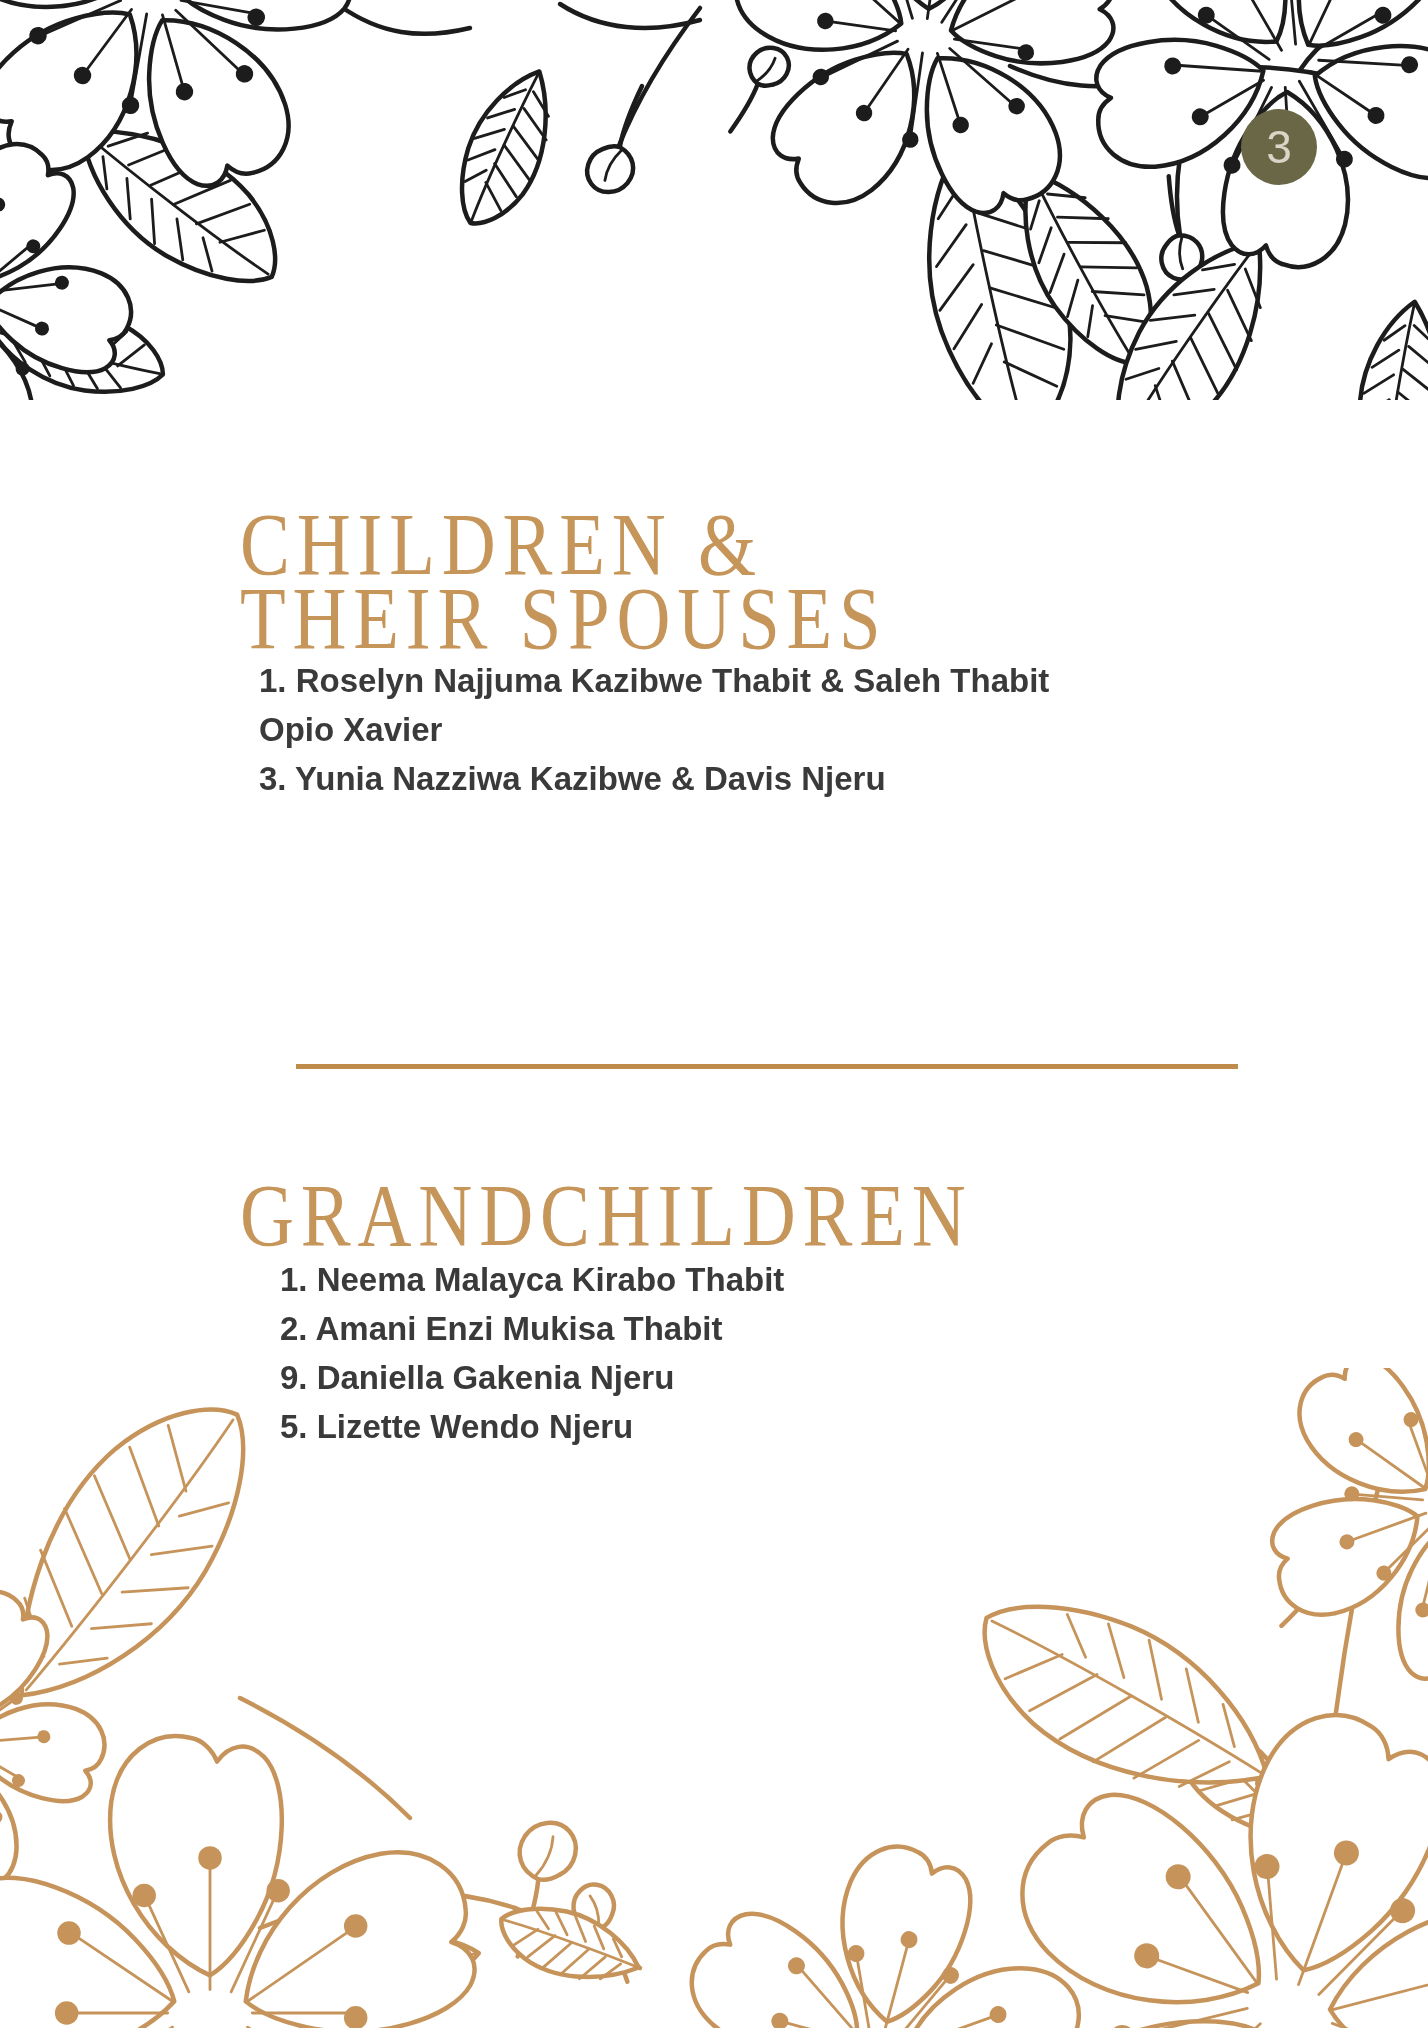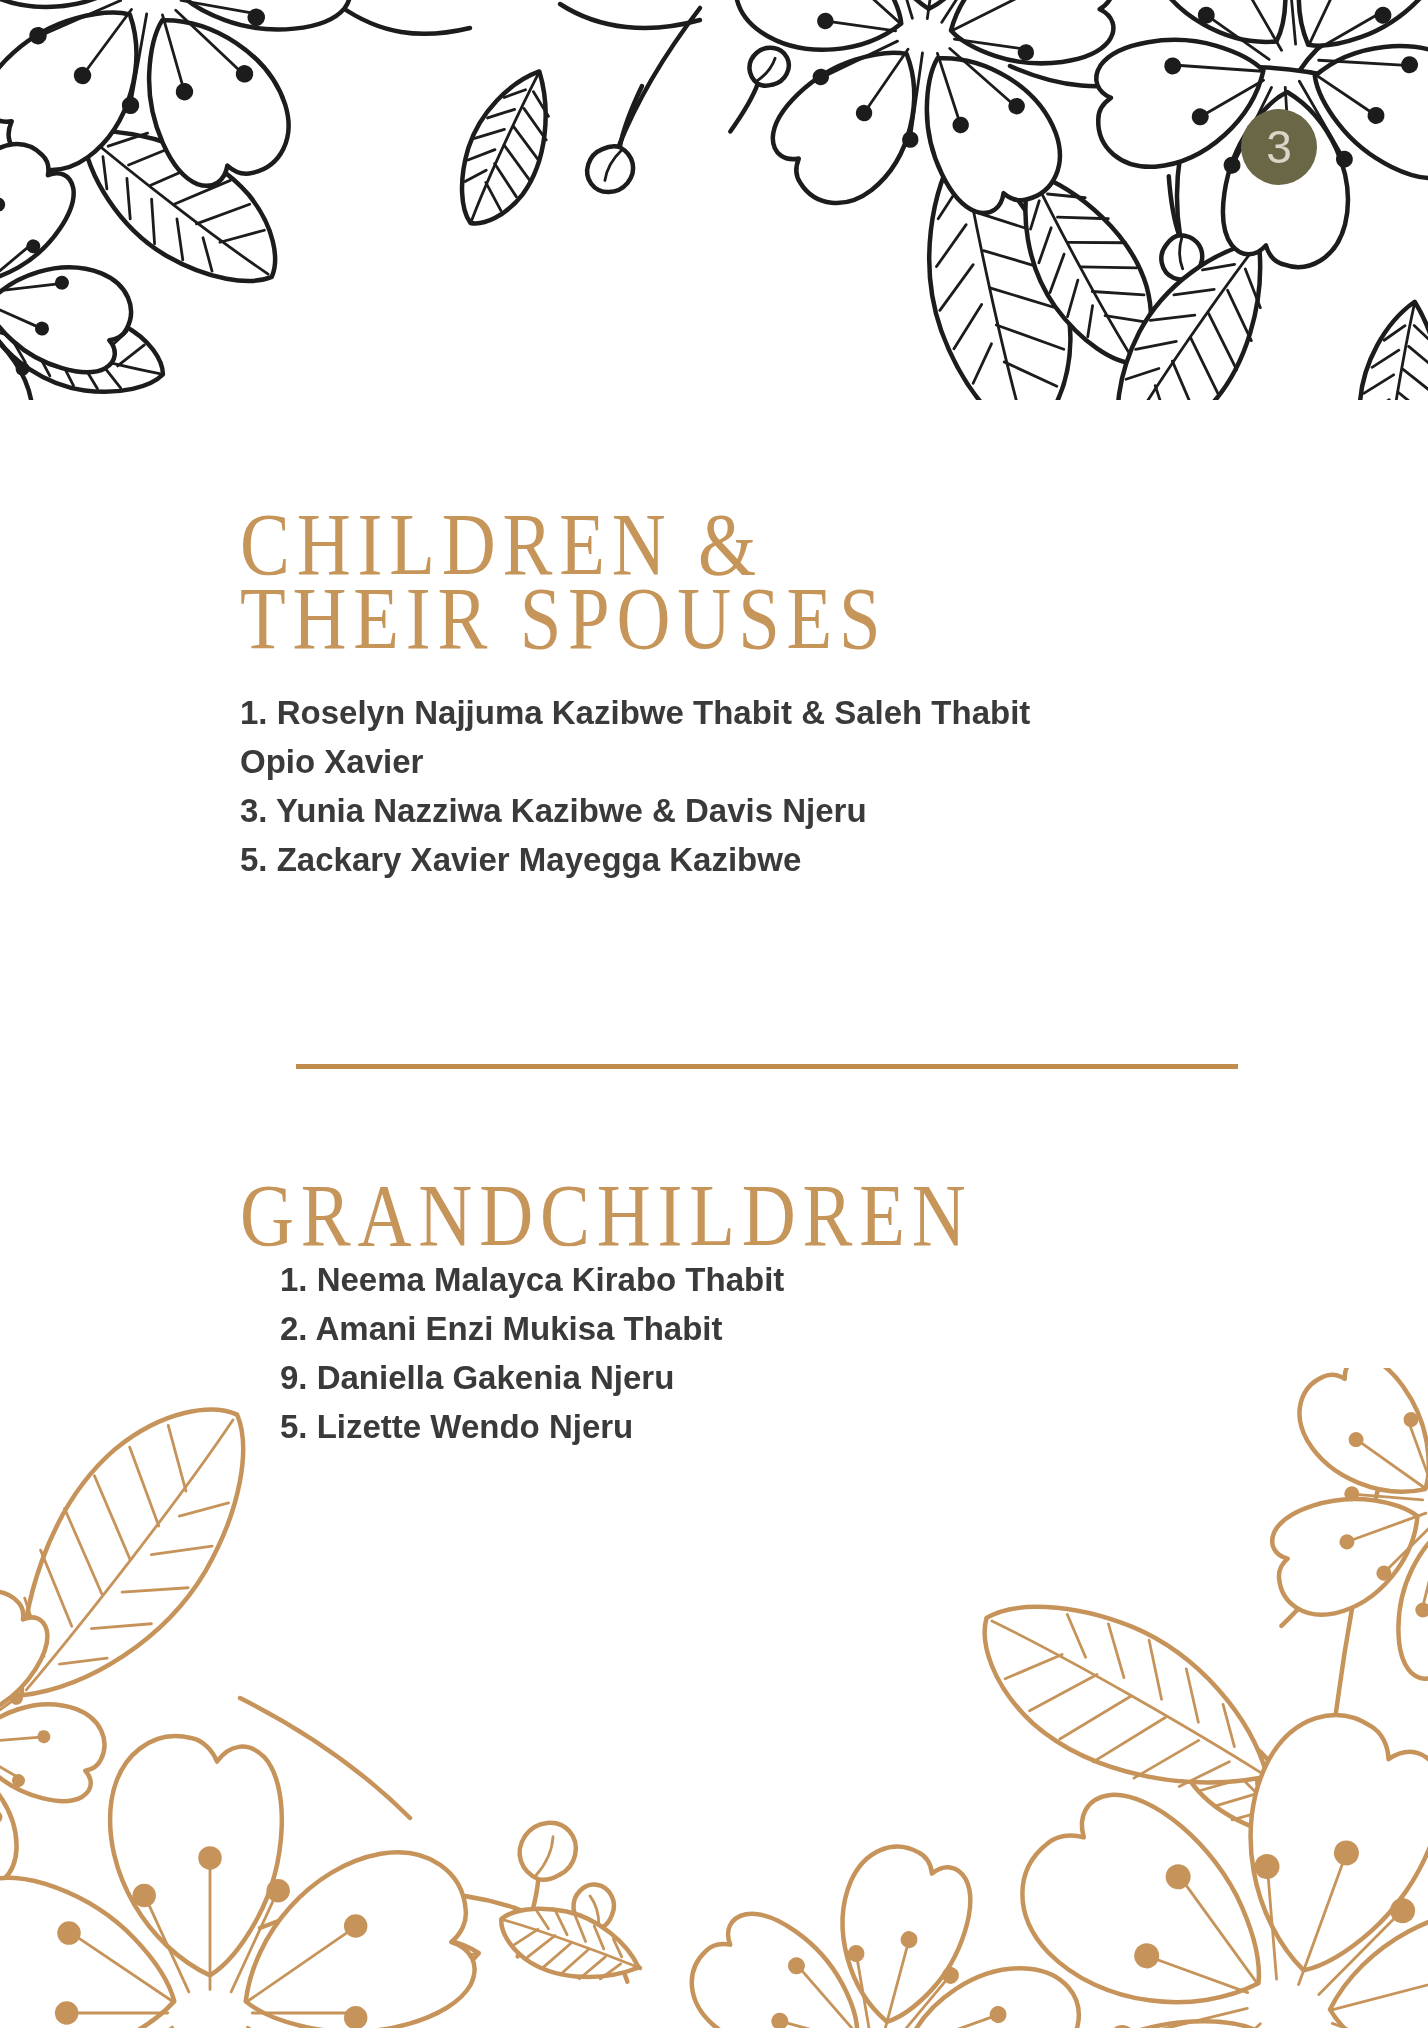--- a/index.html
+++ b/index.html
@@ -36,21 +36,21 @@
     white-space:nowrap;
   }
   .title-children{top:508px;}
   .title-grandchildren{top:1179px;}
 
   .name-list{
     position:absolute;left:240px;width:780px;
     color:#3a3a3a;font-size:33px;font-weight:700;
     letter-spacing:0px;
   }
-  .list-children{top:688px;}
+  .list-children{top:656px;margin-left:19px;}
   .list-grandchildren{top:1255px;margin-left:40px;}
   .list-line{height:49px;line-height:49px;white-space:nowrap;}
 
   .section-divider{
     position:absolute;left:296px;top:1064px;
     width:942px;height:5px;background:#bf8c4c;
   }
 </style>
 </head>
 <body>
@@ -137,21 +137,20 @@
   <div class="name-list list-children">
 
       <div class="list-line">1. Roselyn Najjuma Kazibwe Thabit &amp; Saleh Thabit</div>
 
 
       <div class="list-line">Opio Xavier</div>
 
       <div class="list-line">3. Yunia Nazziwa Kazibwe &amp; Davis Njeru</div>
 
 
-      <div class="list-line">5. Zackary Xavier Mayegga Kazibwe</div>
     </div>
 
   <div class="section-divider"></div>
 
   <div class="section-title title-grandchildren">
     <div>GRANDCHILDREN</div>
   </div>
 
   <div class="name-list list-grandchildren">
 

